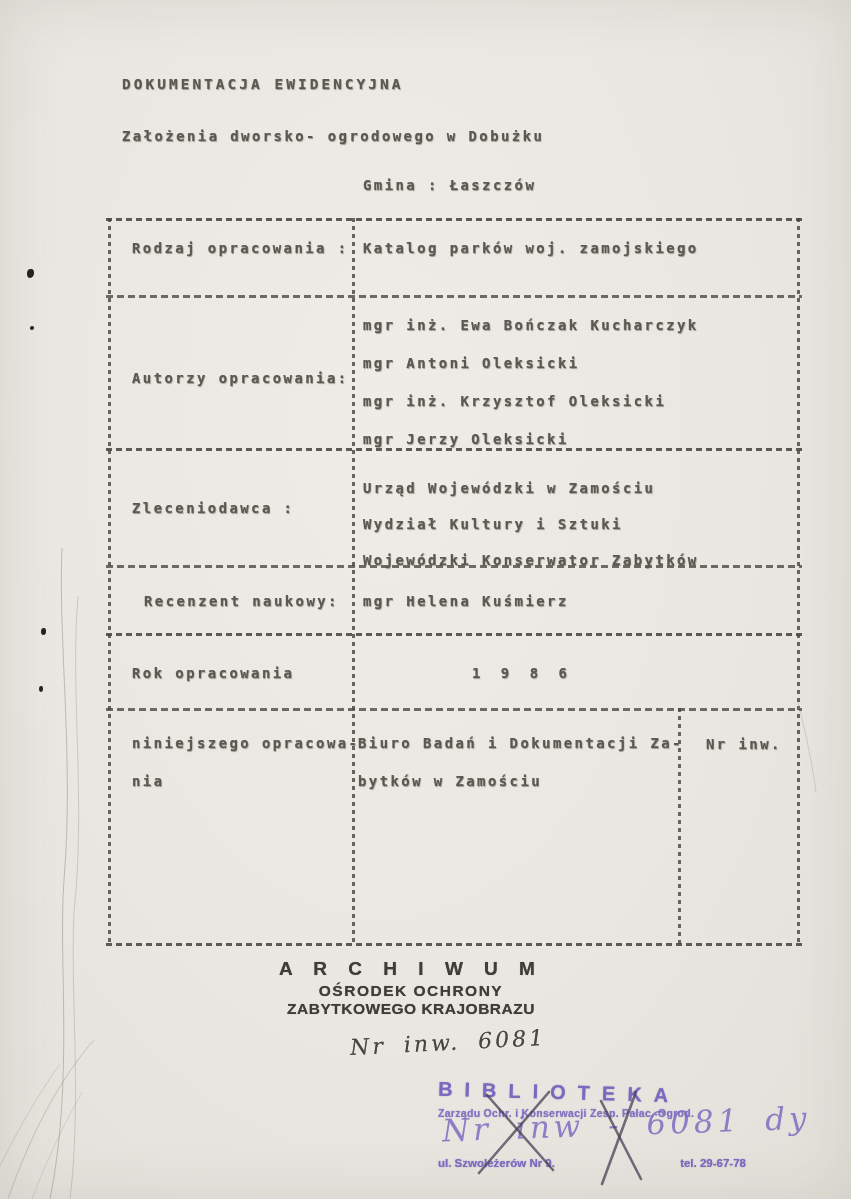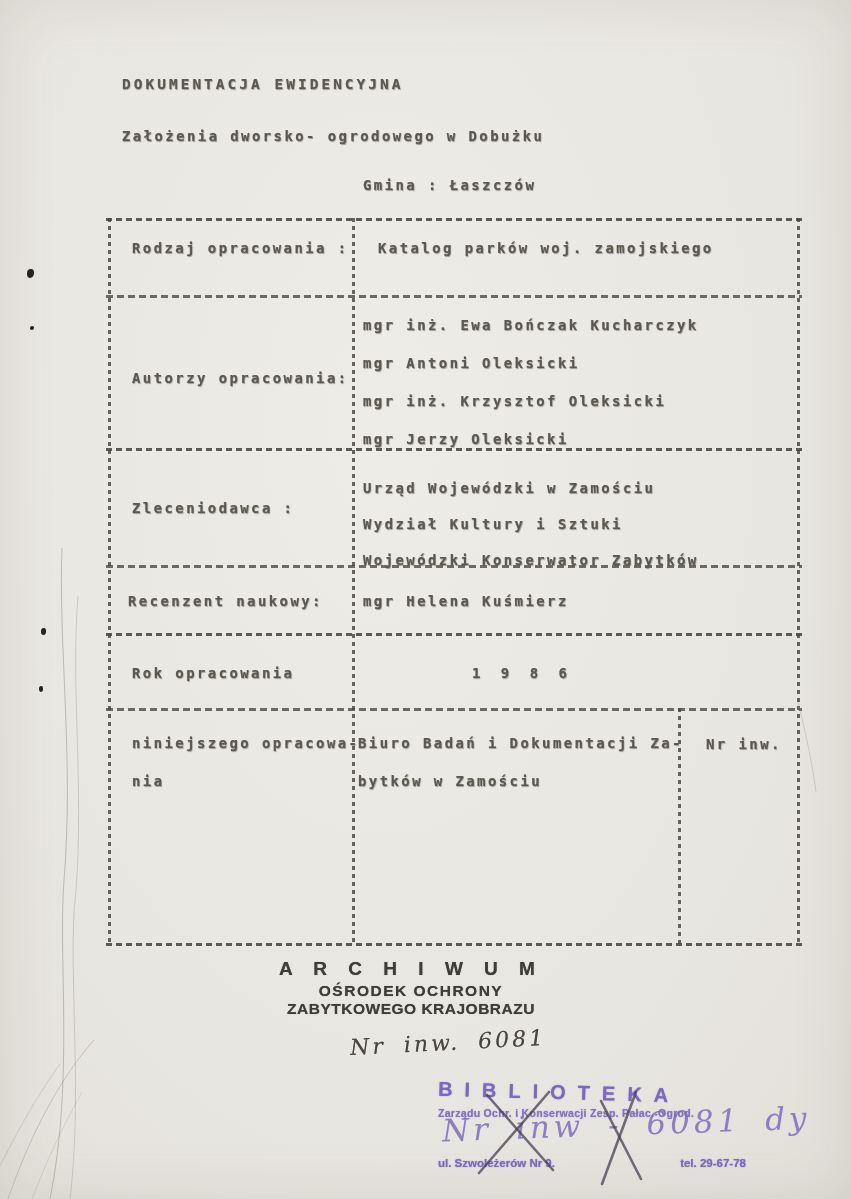--- a/index.html
+++ b/index.html
@@ -102,38 +102,38 @@
     <div class="hline" style="left:-2px;top:415px;width:696px;"></div>
     <div class="hline h2" style="left:-2px;top:490px;width:696px;"></div>
     <div class="hline" style="left:-2px;top:725px;width:696px;"></div>
 
     <div class="vline" style="left:0;top:0;height:727px;"></div>
     <div class="vline" style="left:244px;top:0;height:727px;"></div>
     <div class="vline" style="left:689px;top:0;height:727px;"></div>
     <div class="vline" style="left:570px;top:490px;height:237px;"></div>
 
     <div class="tw" style="left:24px;top:22px;">Rodzaj opracowania :</div>
-    <div class="tw" style="left:255px;top:22px;margin-left:15px;">Katalog parków woj. zamojskiego</div>
+    <div class="tw" style="left:255px;top:22px;">Katalog parków woj. zamojskiego</div>
 
     <div class="tw" style="left:24px;top:152px;">Autorzy opracowania:</div>
     <div class="tw lines" style="left:255px;top:88px;">
       <div>mgr inż. Ewa Bończak Kucharczyk</div>
       <div>mgr Antoni Oleksicki</div>
       <div>mgr inż. Krzysztof Oleksicki</div>
       <div>mgr Jerzy Oleksicki</div>
     </div>
 
     <div class="tw" style="left:24px;top:282px;">Zleceniodawca :</div>
     <div class="tw lines36" style="left:255px;top:252px;">
       <div>Urząd Wojewódzki w Zamościu</div>
       <div>Wydział Kultury i Sztuki</div>
       <div>Wojewódzki Konserwator Zabytków</div>
     </div>
 
-    <div class="tw" style="left:20px;top:375px;text-align:right;">Recenzent naukowy:</div>
+    <div class="tw" style="left:36px;top:375px;text-align:right;">Recenzent naukowy:</div>
     <div class="tw" style="left:255px;top:375px;">mgr Helena Kuśmierz</div>
 
     <div class="tw" style="left:24px;top:447px;">Rok opracowania</div>
     <div class="tw" style="left:364px;top:447px;letter-spacing:6px;">1 9 8 6</div>
 
     <div class="tw lines" style="left:24px;top:506px;">
       <div>niniejszego opracowa-</div>
       <div>nia</div>
     </div>
     <div class="tw lines" style="left:250px;top:506px;">

